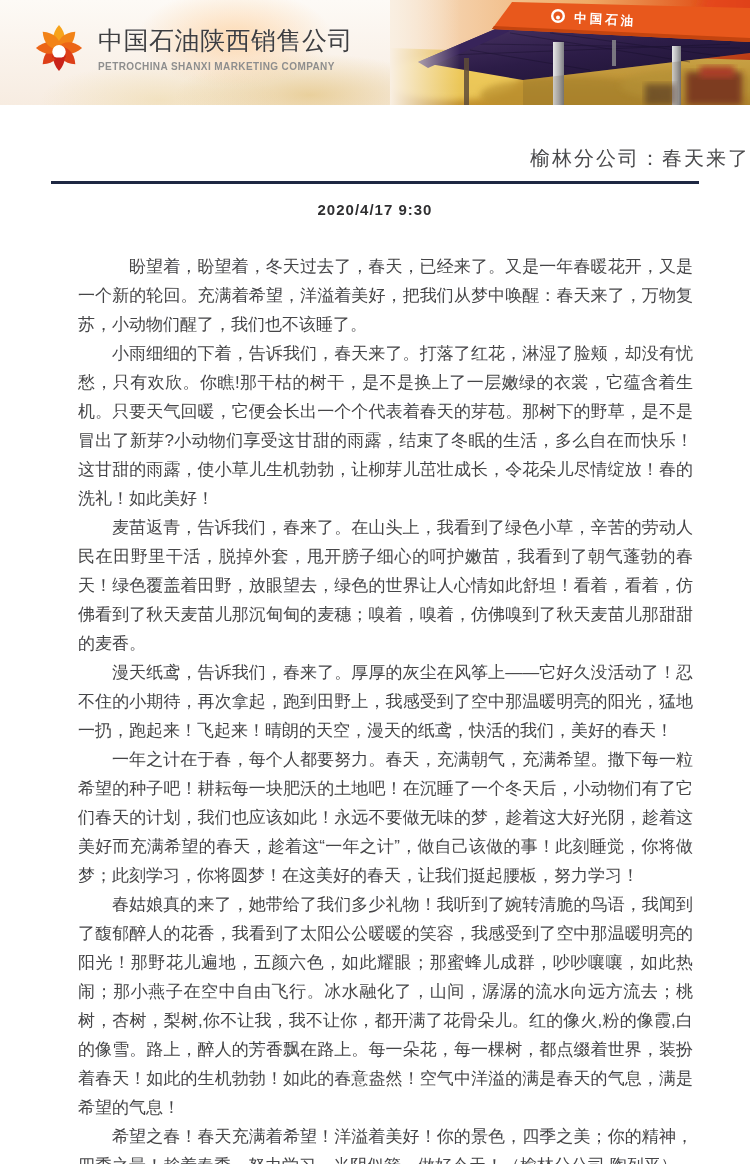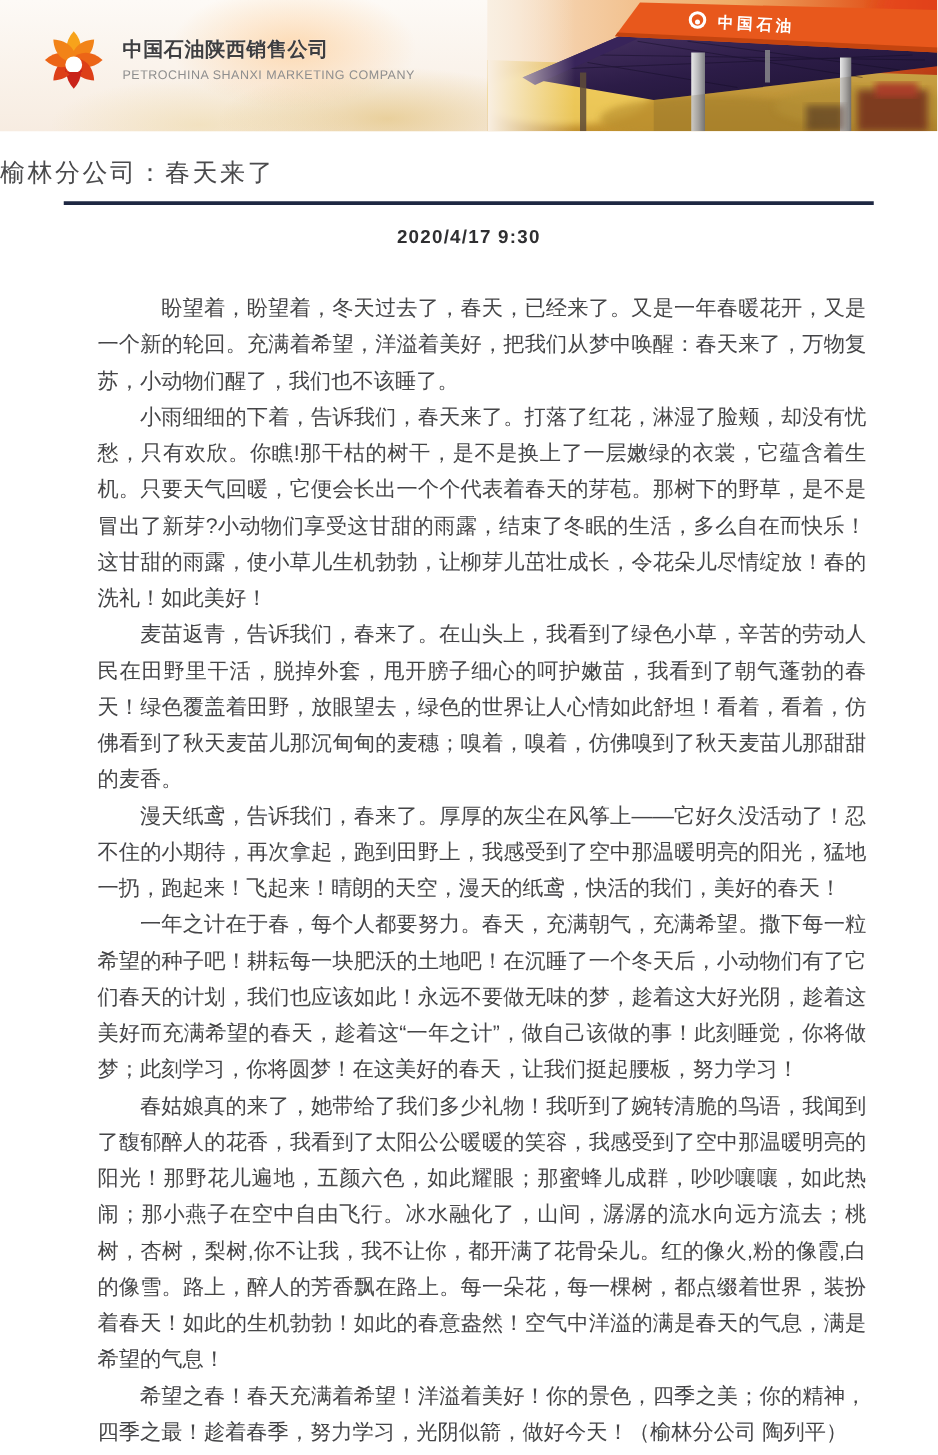--- a/index.html
+++ b/index.html
@@ -19,31 +19,31 @@
       radial-gradient(180px 55px at 310px 95px, rgba(216,172,70,0.45), rgba(216,172,70,0) 75%),
       radial-gradient(160px 50px at 160px 100px, rgba(232,205,130,0.35), rgba(232,205,130,0) 75%),
       linear-gradient(#fdfaf6, #f7ece1);
   }
   .header-left {
     position: absolute; left: 34px; top: 20px; display: flex; align-items: center; z-index: 3;
   }
   .brand-logo { width: 50px; height: 56px; margin-right: 14px; }
   .company-names { display: flex; flex-direction: column; }
   .company-zh {
-    font-size: 16px; font-weight: bold; color: #3e3e40; letter-spacing: 0.5px;
+    font-size: 25px; font-weight: normal; color: #3e3e40; letter-spacing: 0.5px;
     text-shadow: 0 0 1px rgba(255,255,255,0.8);
   }
   .company-en {
-    font-size: 10px; color: #8e8e8e; letter-spacing: 0.4px; margin-top: 4px; font-weight: normal;
+    font-size: 10px; color: #8e8e8e; letter-spacing: 0.4px; margin-top: 4px; font-weight: bold;
   }
   .header-photo { position: absolute; right: 0; top: 0; width: 360px; height: 105px; z-index: 1; }
 
   
   .article-title {
-    margin: 20px 0 0 0; text-align: left;
+    margin: 40px 0 0 0; text-align: right;
     font-size: 20px; font-weight: 500; color: #4a4a4c; letter-spacing: 2px;
   }
   .title-divider {
     width: 648px; margin: 9px auto 0 auto; border: none;
     border-top: 3px solid #1e2742; height: 0;
   }
   .publish-date {
     margin-top: 17px; text-align: center;
     font-size: 15px; font-weight: bold; color: #2f2f31; letter-spacing: 1px;
   }

